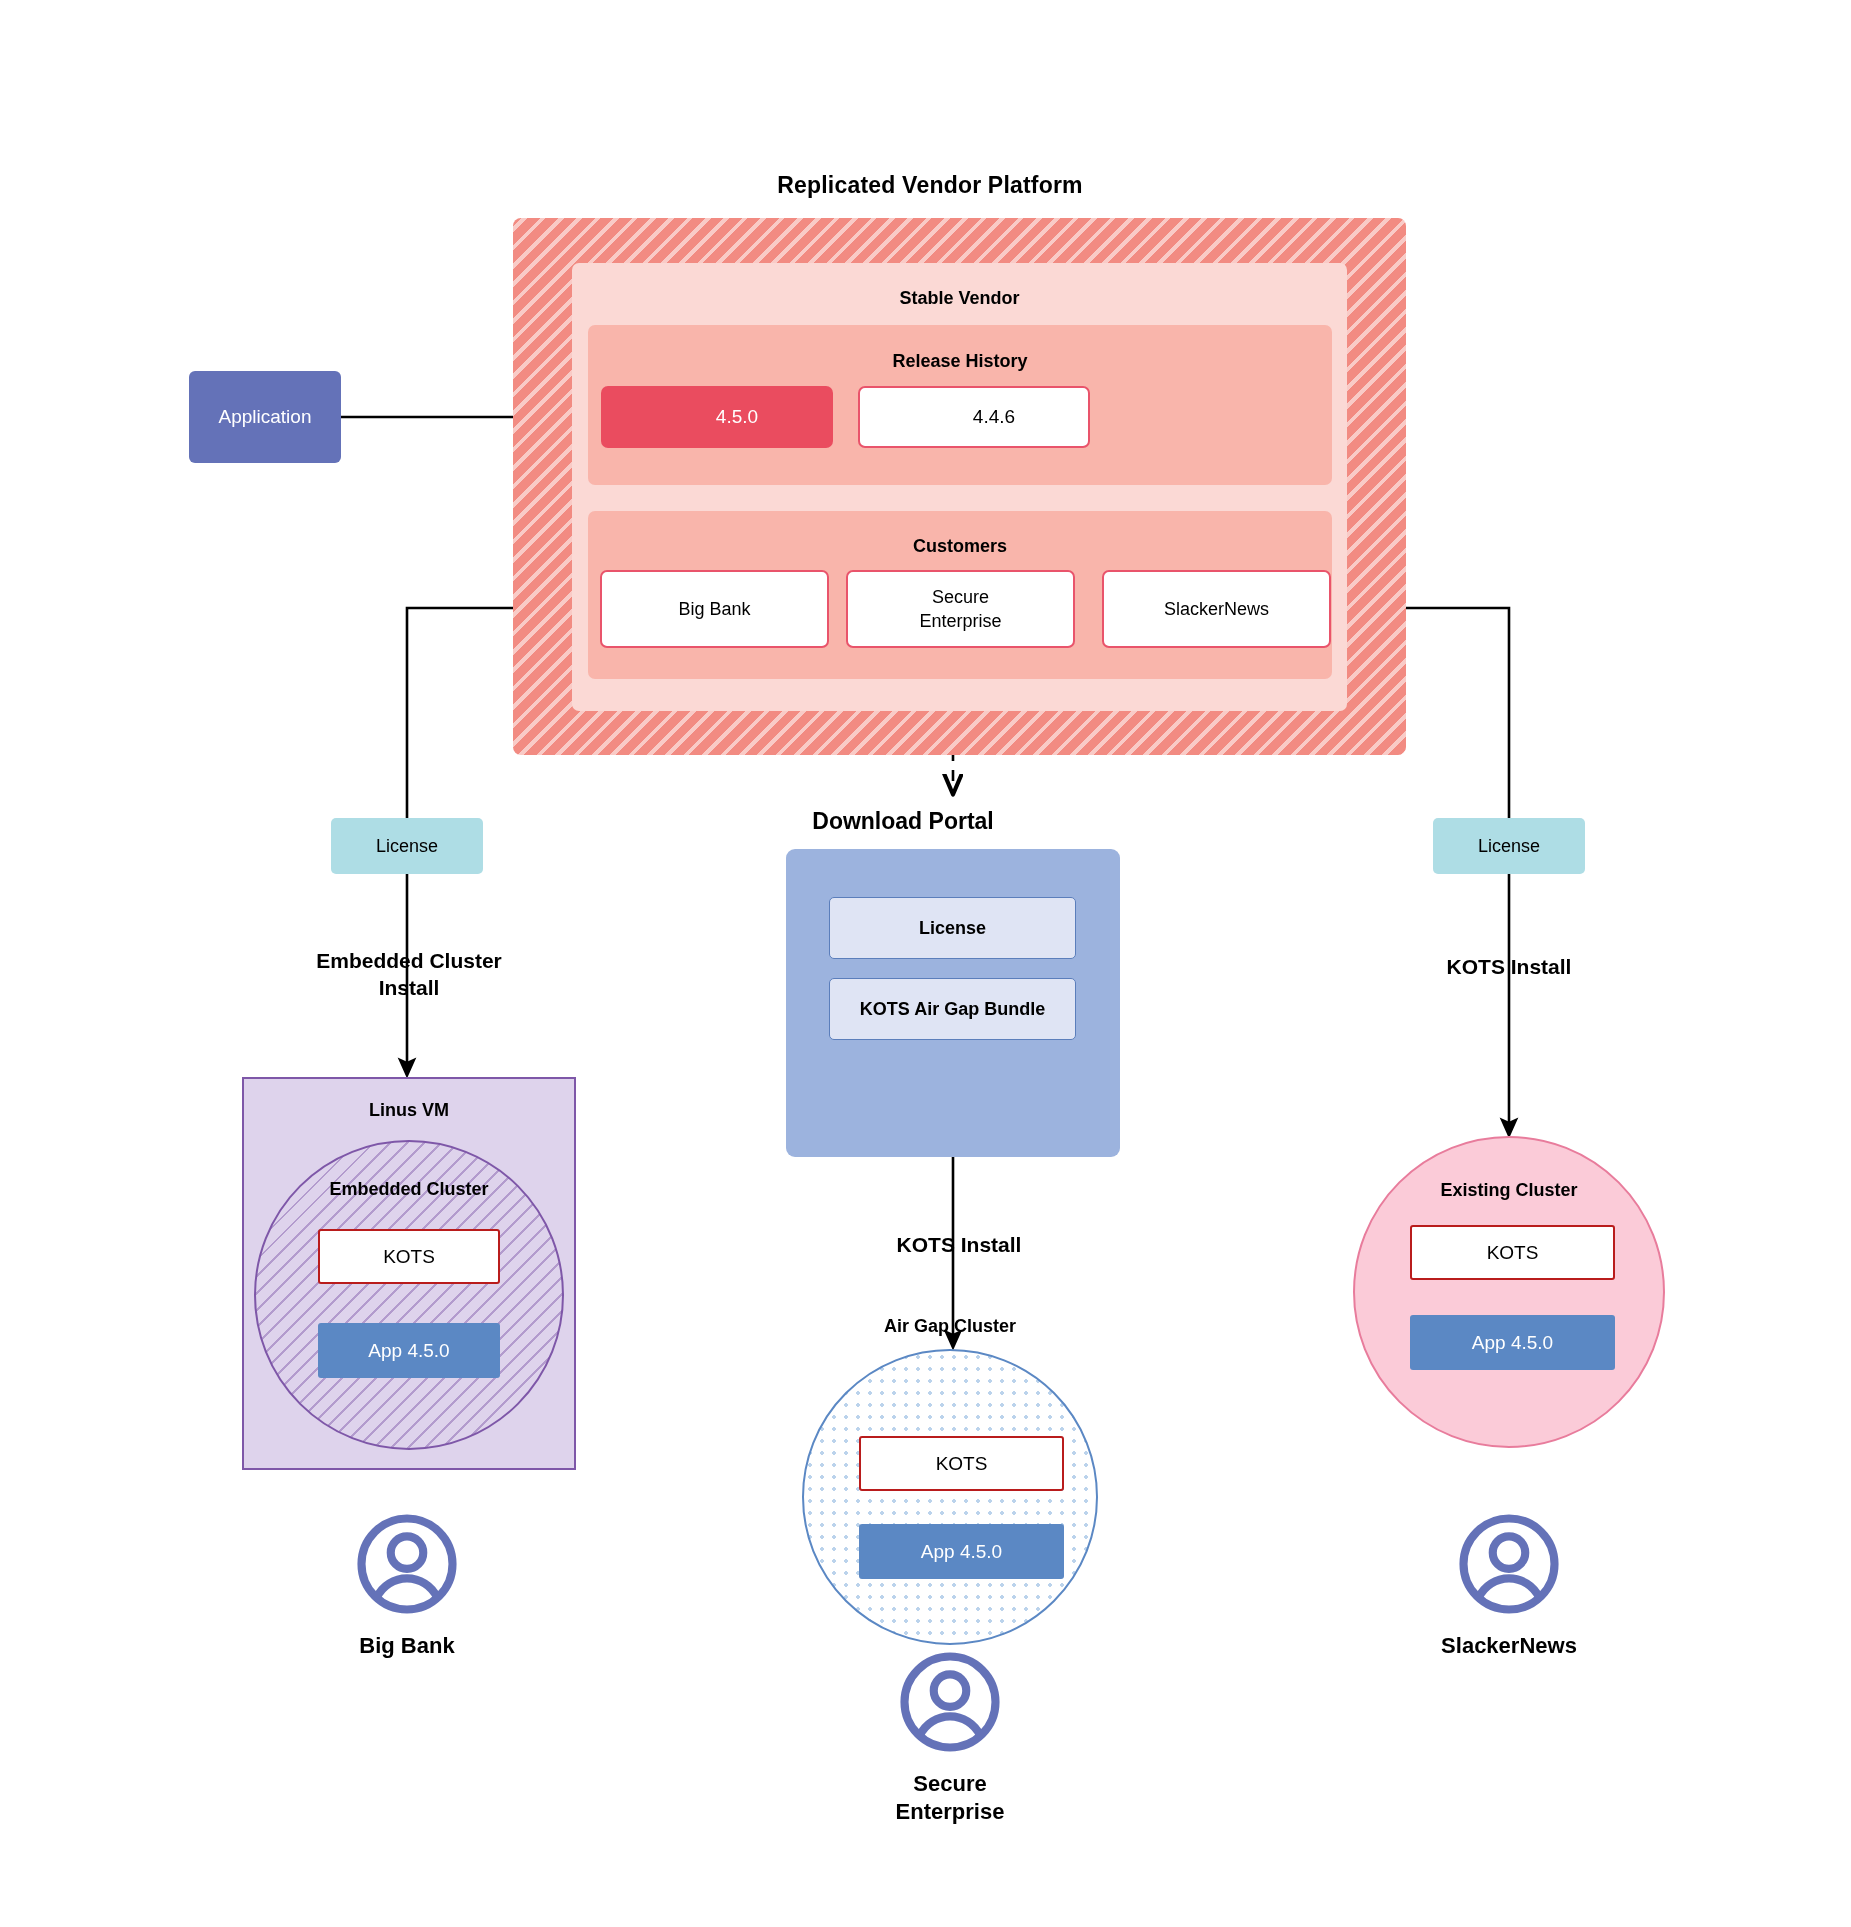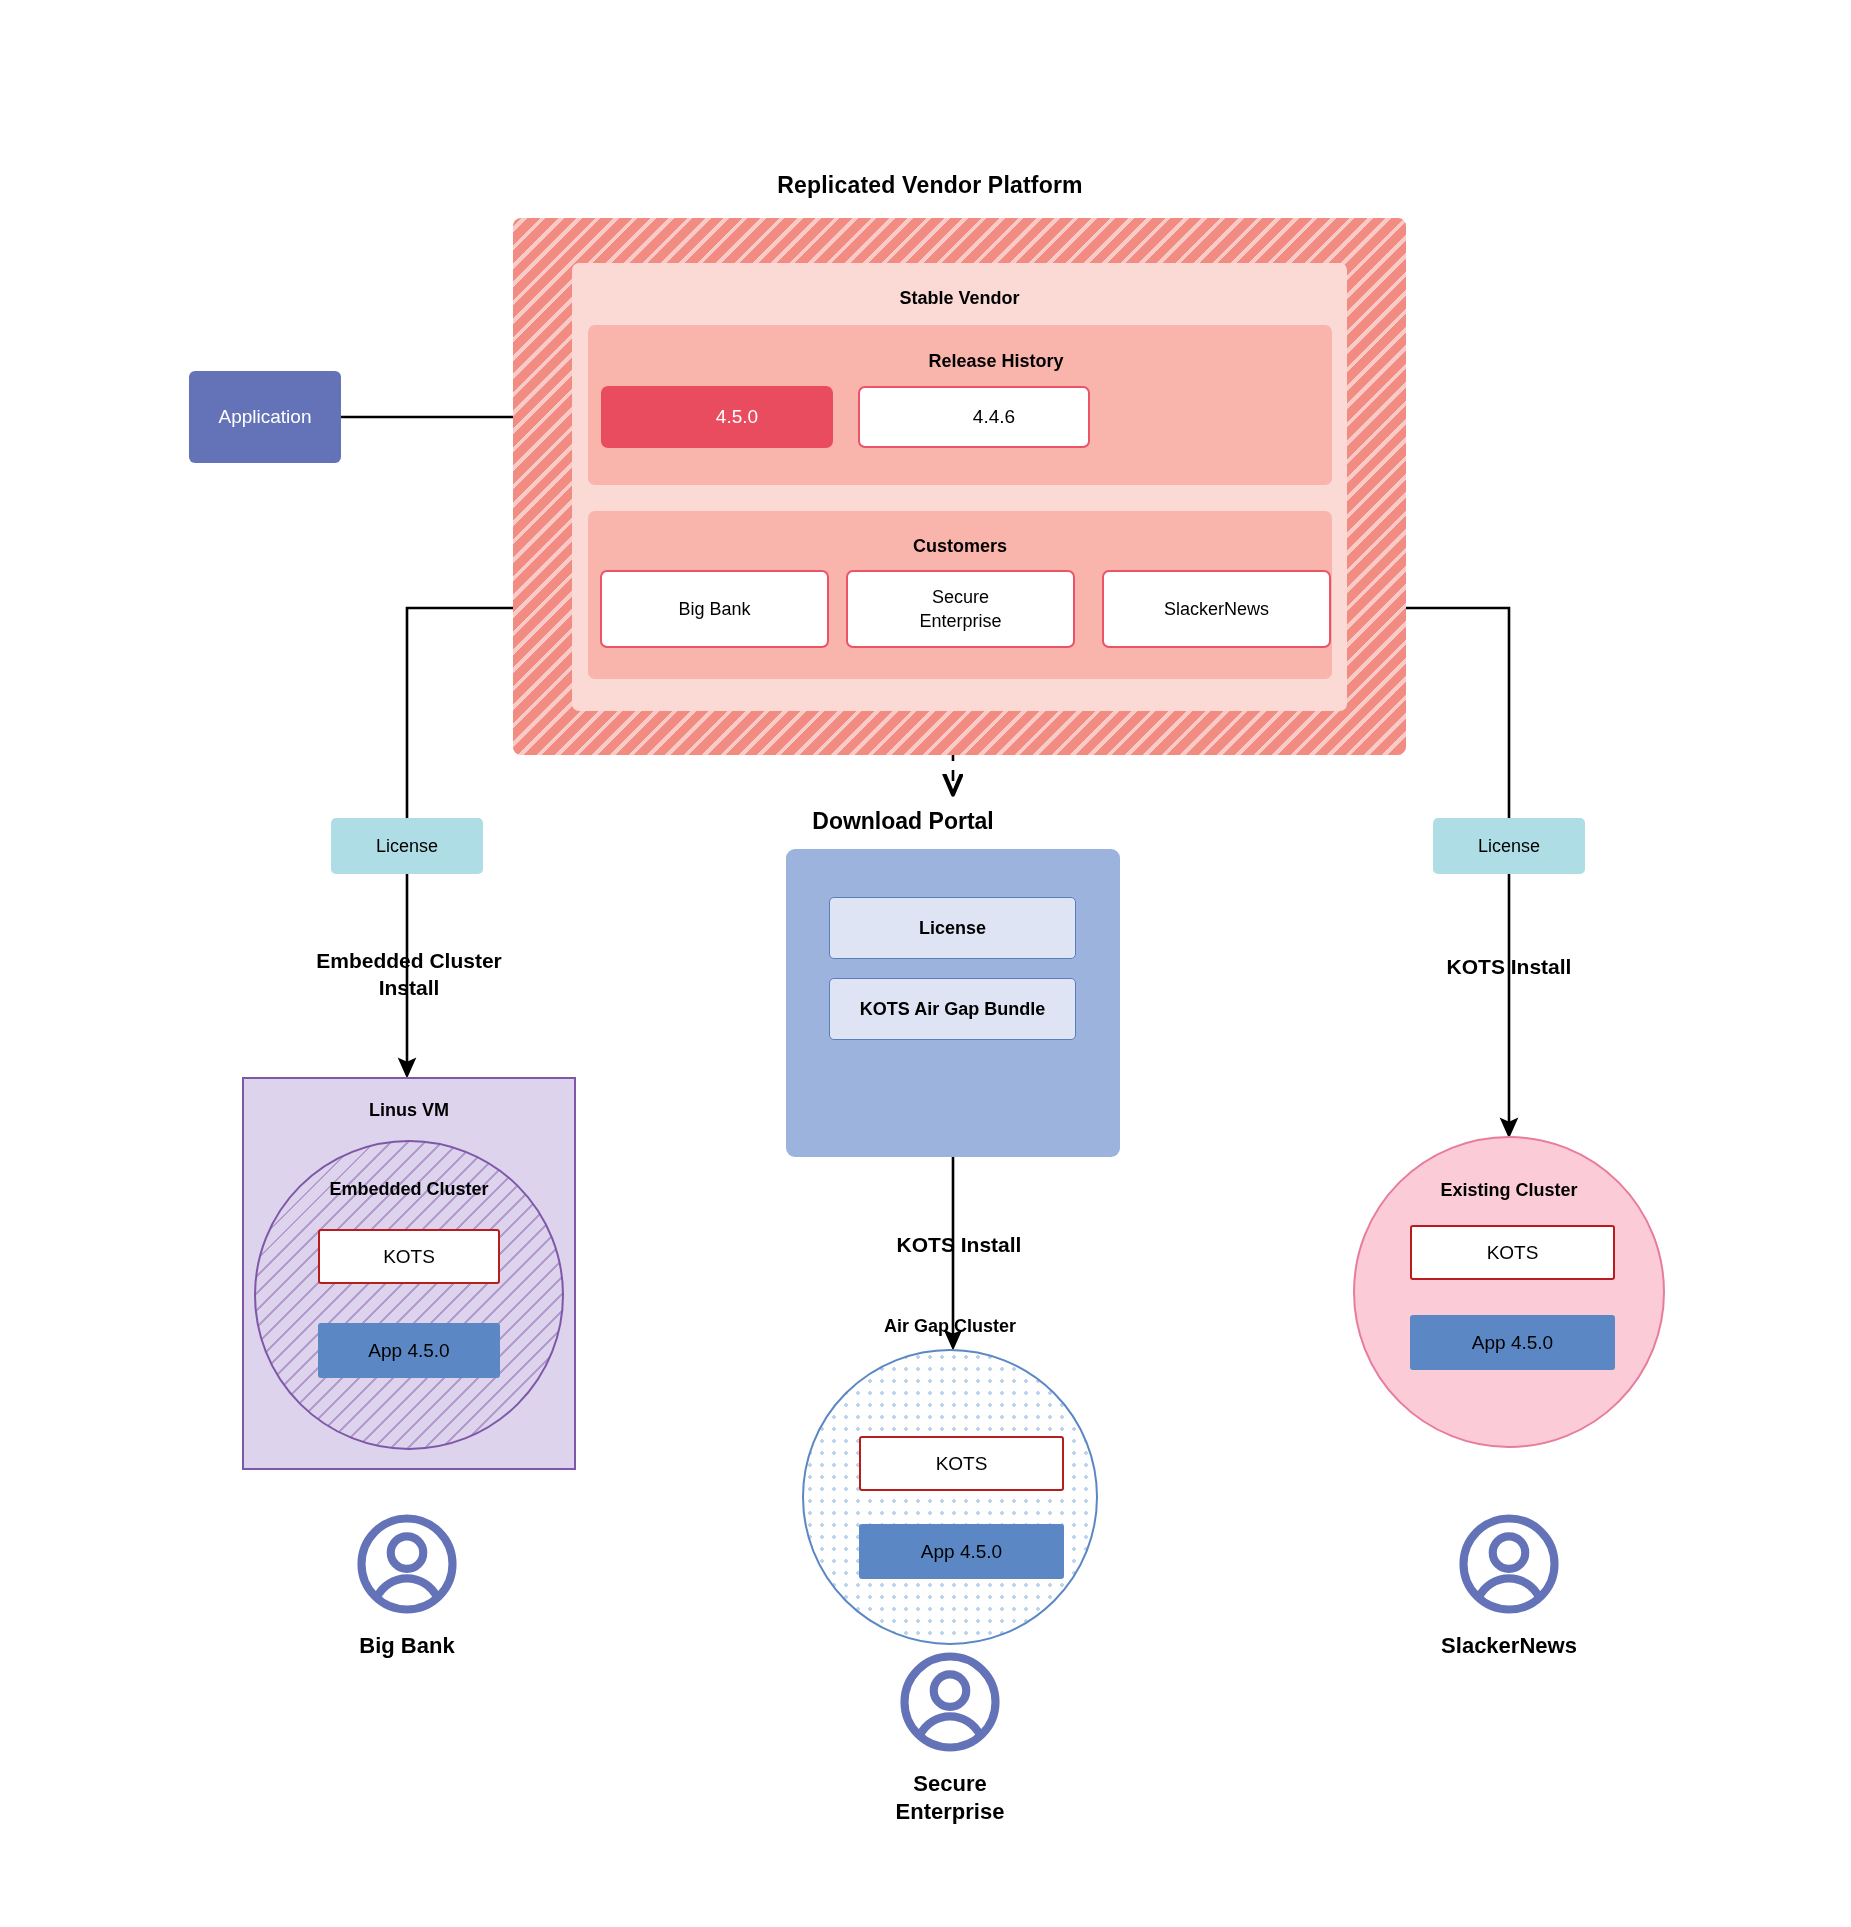--- a/index.html
+++ b/index.html
@@ -56,21 +56,21 @@
     left: 572px; top: 288px; width: 775px;
     font-size: 18px; font-weight: 600;
   }
   #release-history {
     left: 588px; top: 325px; width: 744px; height: 160px;
     border-radius: 7px;
     background: #F9B5AB;
   }
   #release-history-label {
     left: 588px; top: 351px; width: 744px;
-    font-size: 18px; font-weight: 600; padding-left: 36px;
+    font-size: 18px; font-weight: 600;
   }
   .release-box {
     top: 386px; width: 232px; height: 62px;
     border-radius: 7px;
     display: flex; align-items: center; justify-content: center;
     font-size: 19px;
     padding-left: 40px;
   }
   #release-box-0 { left: 601px; background: #EA4C5F; color: #ffffff; }
   #release-box-1 { left: 858px; background: #ffffff; color: #000000; border: 2.5px solid #E9546B; }
@@ -205,21 +205,21 @@
     background: #ffffff;
     border: 2px solid #b91c1c;
     border-radius: 3px;
     display: flex; align-items: center; justify-content: center;
     font-size: 19px; color: #000;
   }
   .app-box {
     background: #5B88C4;
     border-radius: 3px;
     display: flex; align-items: center; justify-content: center;
-    font-size: 19px; color: #000000;
+    font-size: 19px; color: #ffffff;
   }
   #kots-left { left: 318px;  top: 1229px; width: 182px; height: 55px; }
   #app-left  { left: 318px;  top: 1323px; width: 182px; height: 55px; }
   #kots-mid  { left: 859px;  top: 1436px; width: 205px; height: 55px; }
   #app-mid   { left: 859px;  top: 1524px; width: 205px; height: 55px; }
   #kots-right{ left: 1410px; top: 1225px; width: 205px; height: 55px; }
   #app-right { left: 1410px; top: 1315px; width: 205px; height: 55px; }
 
   
   .avatar { width: 104px; height: 104px; }

